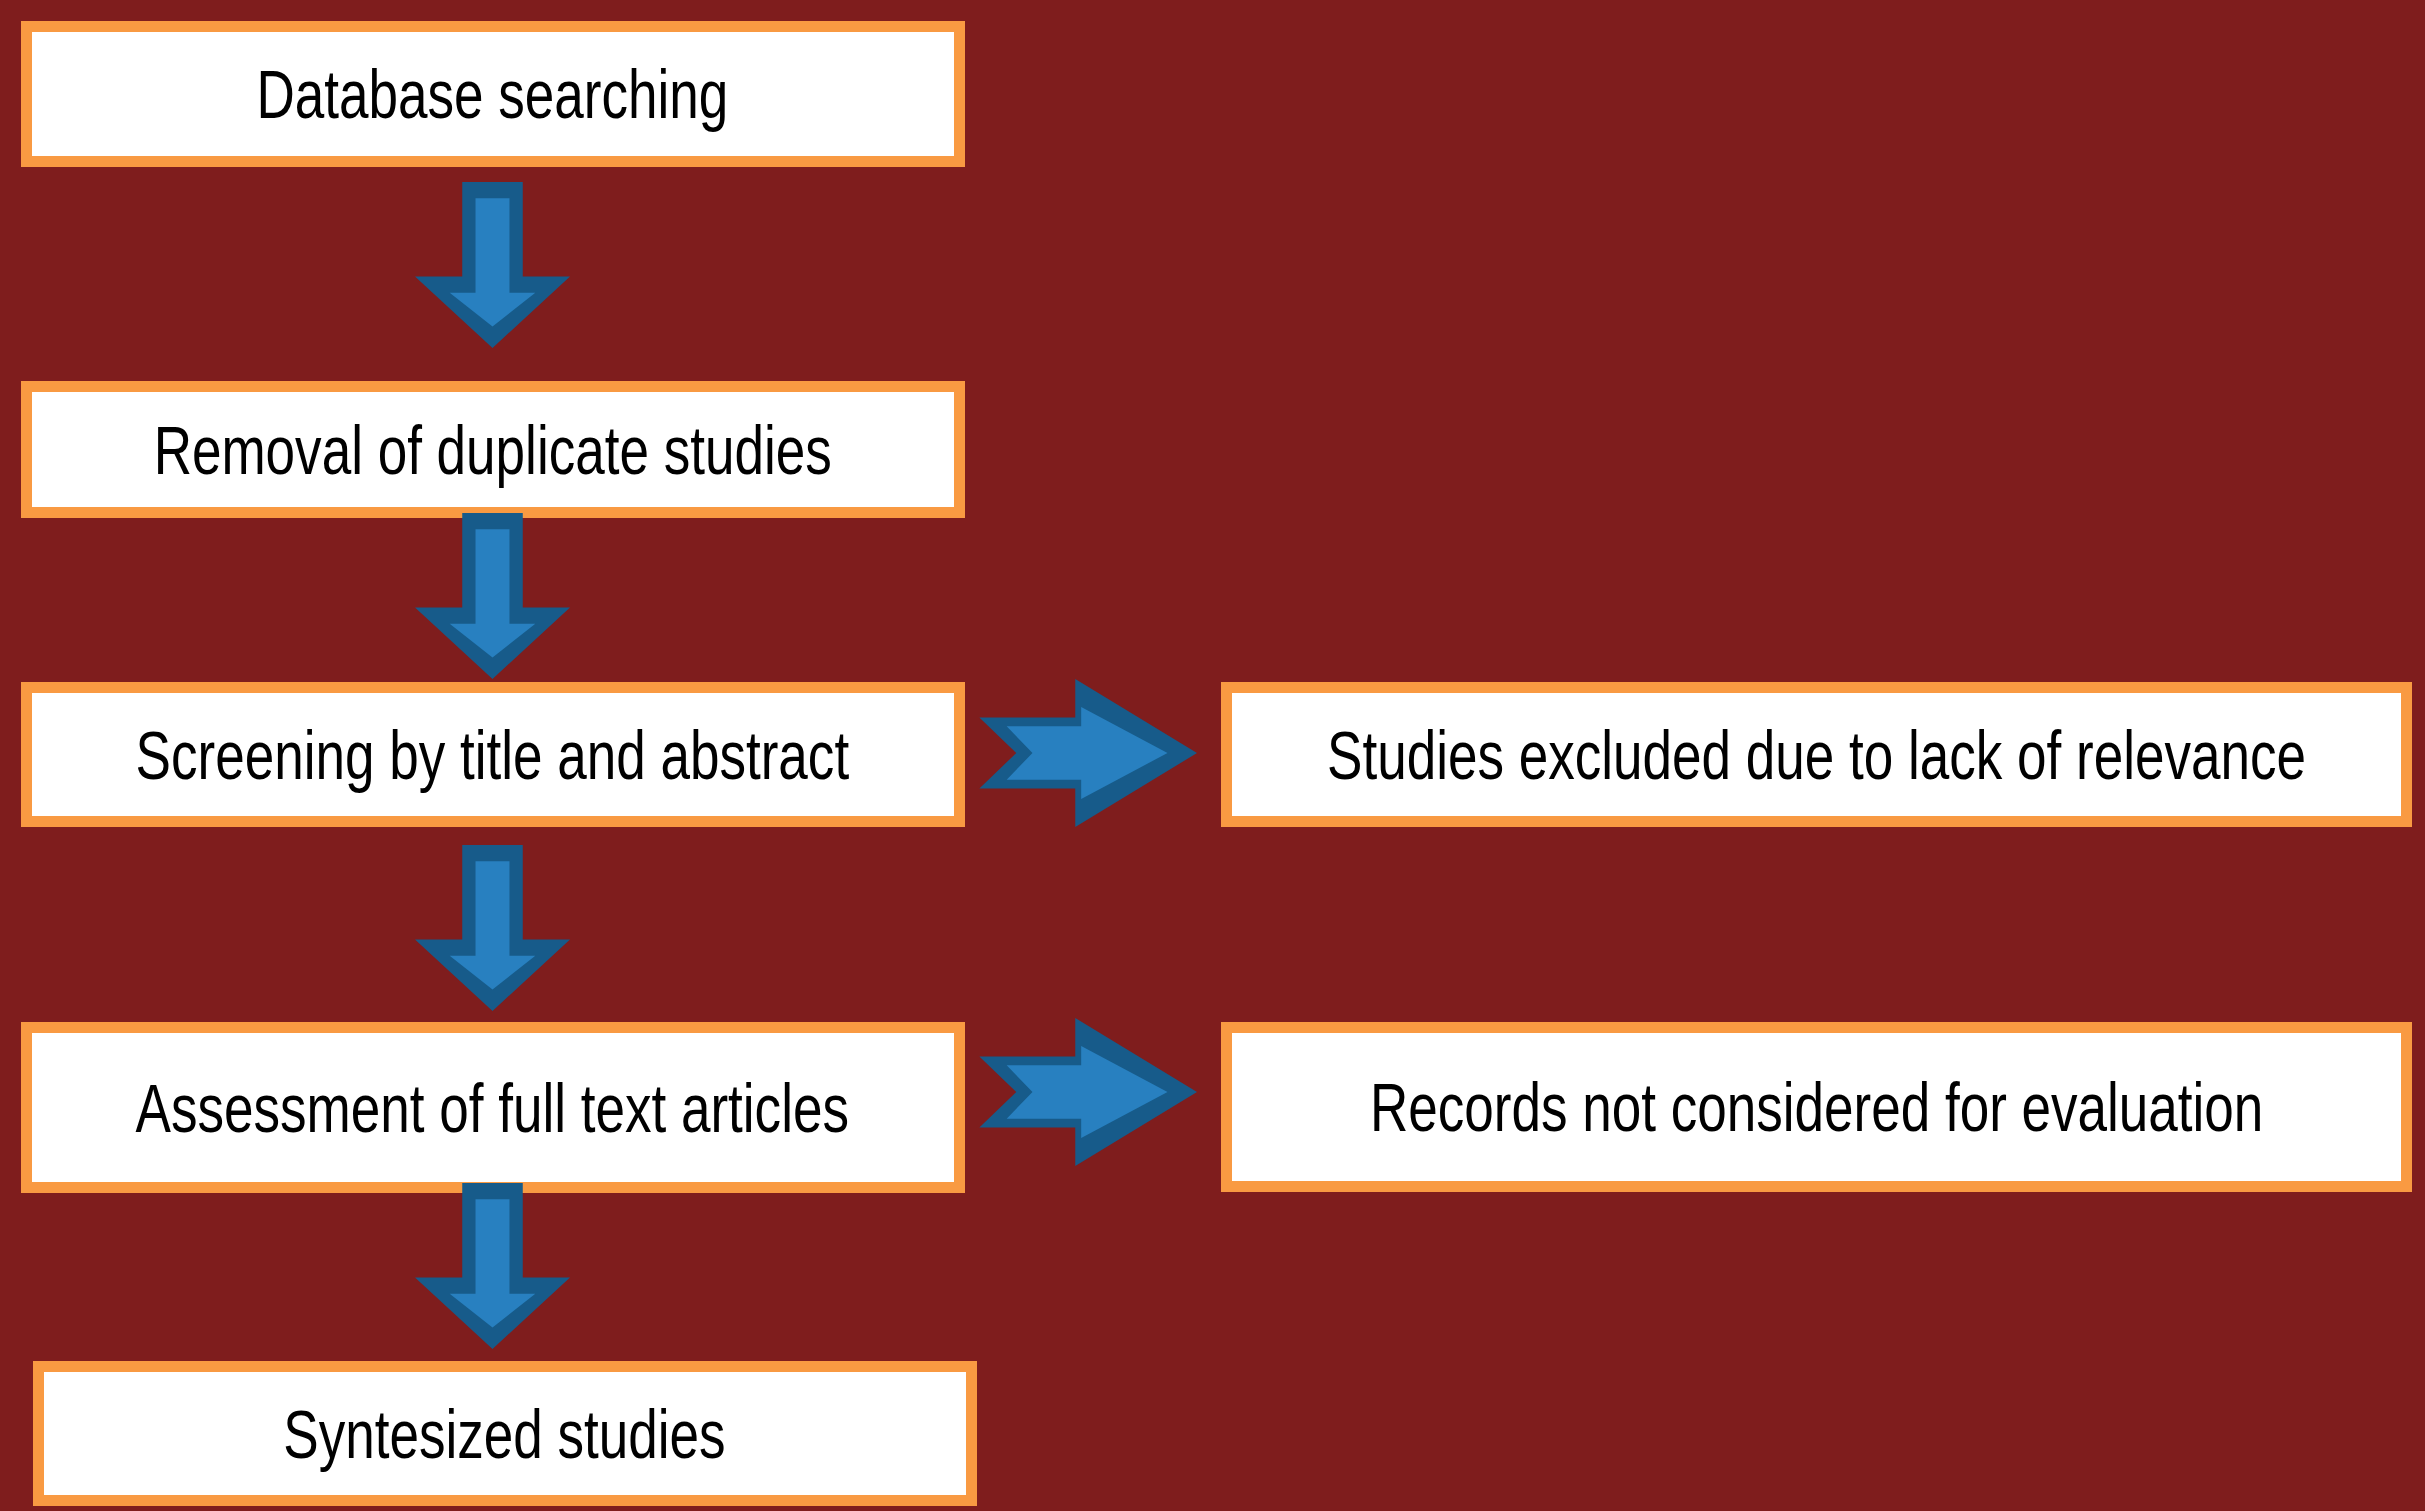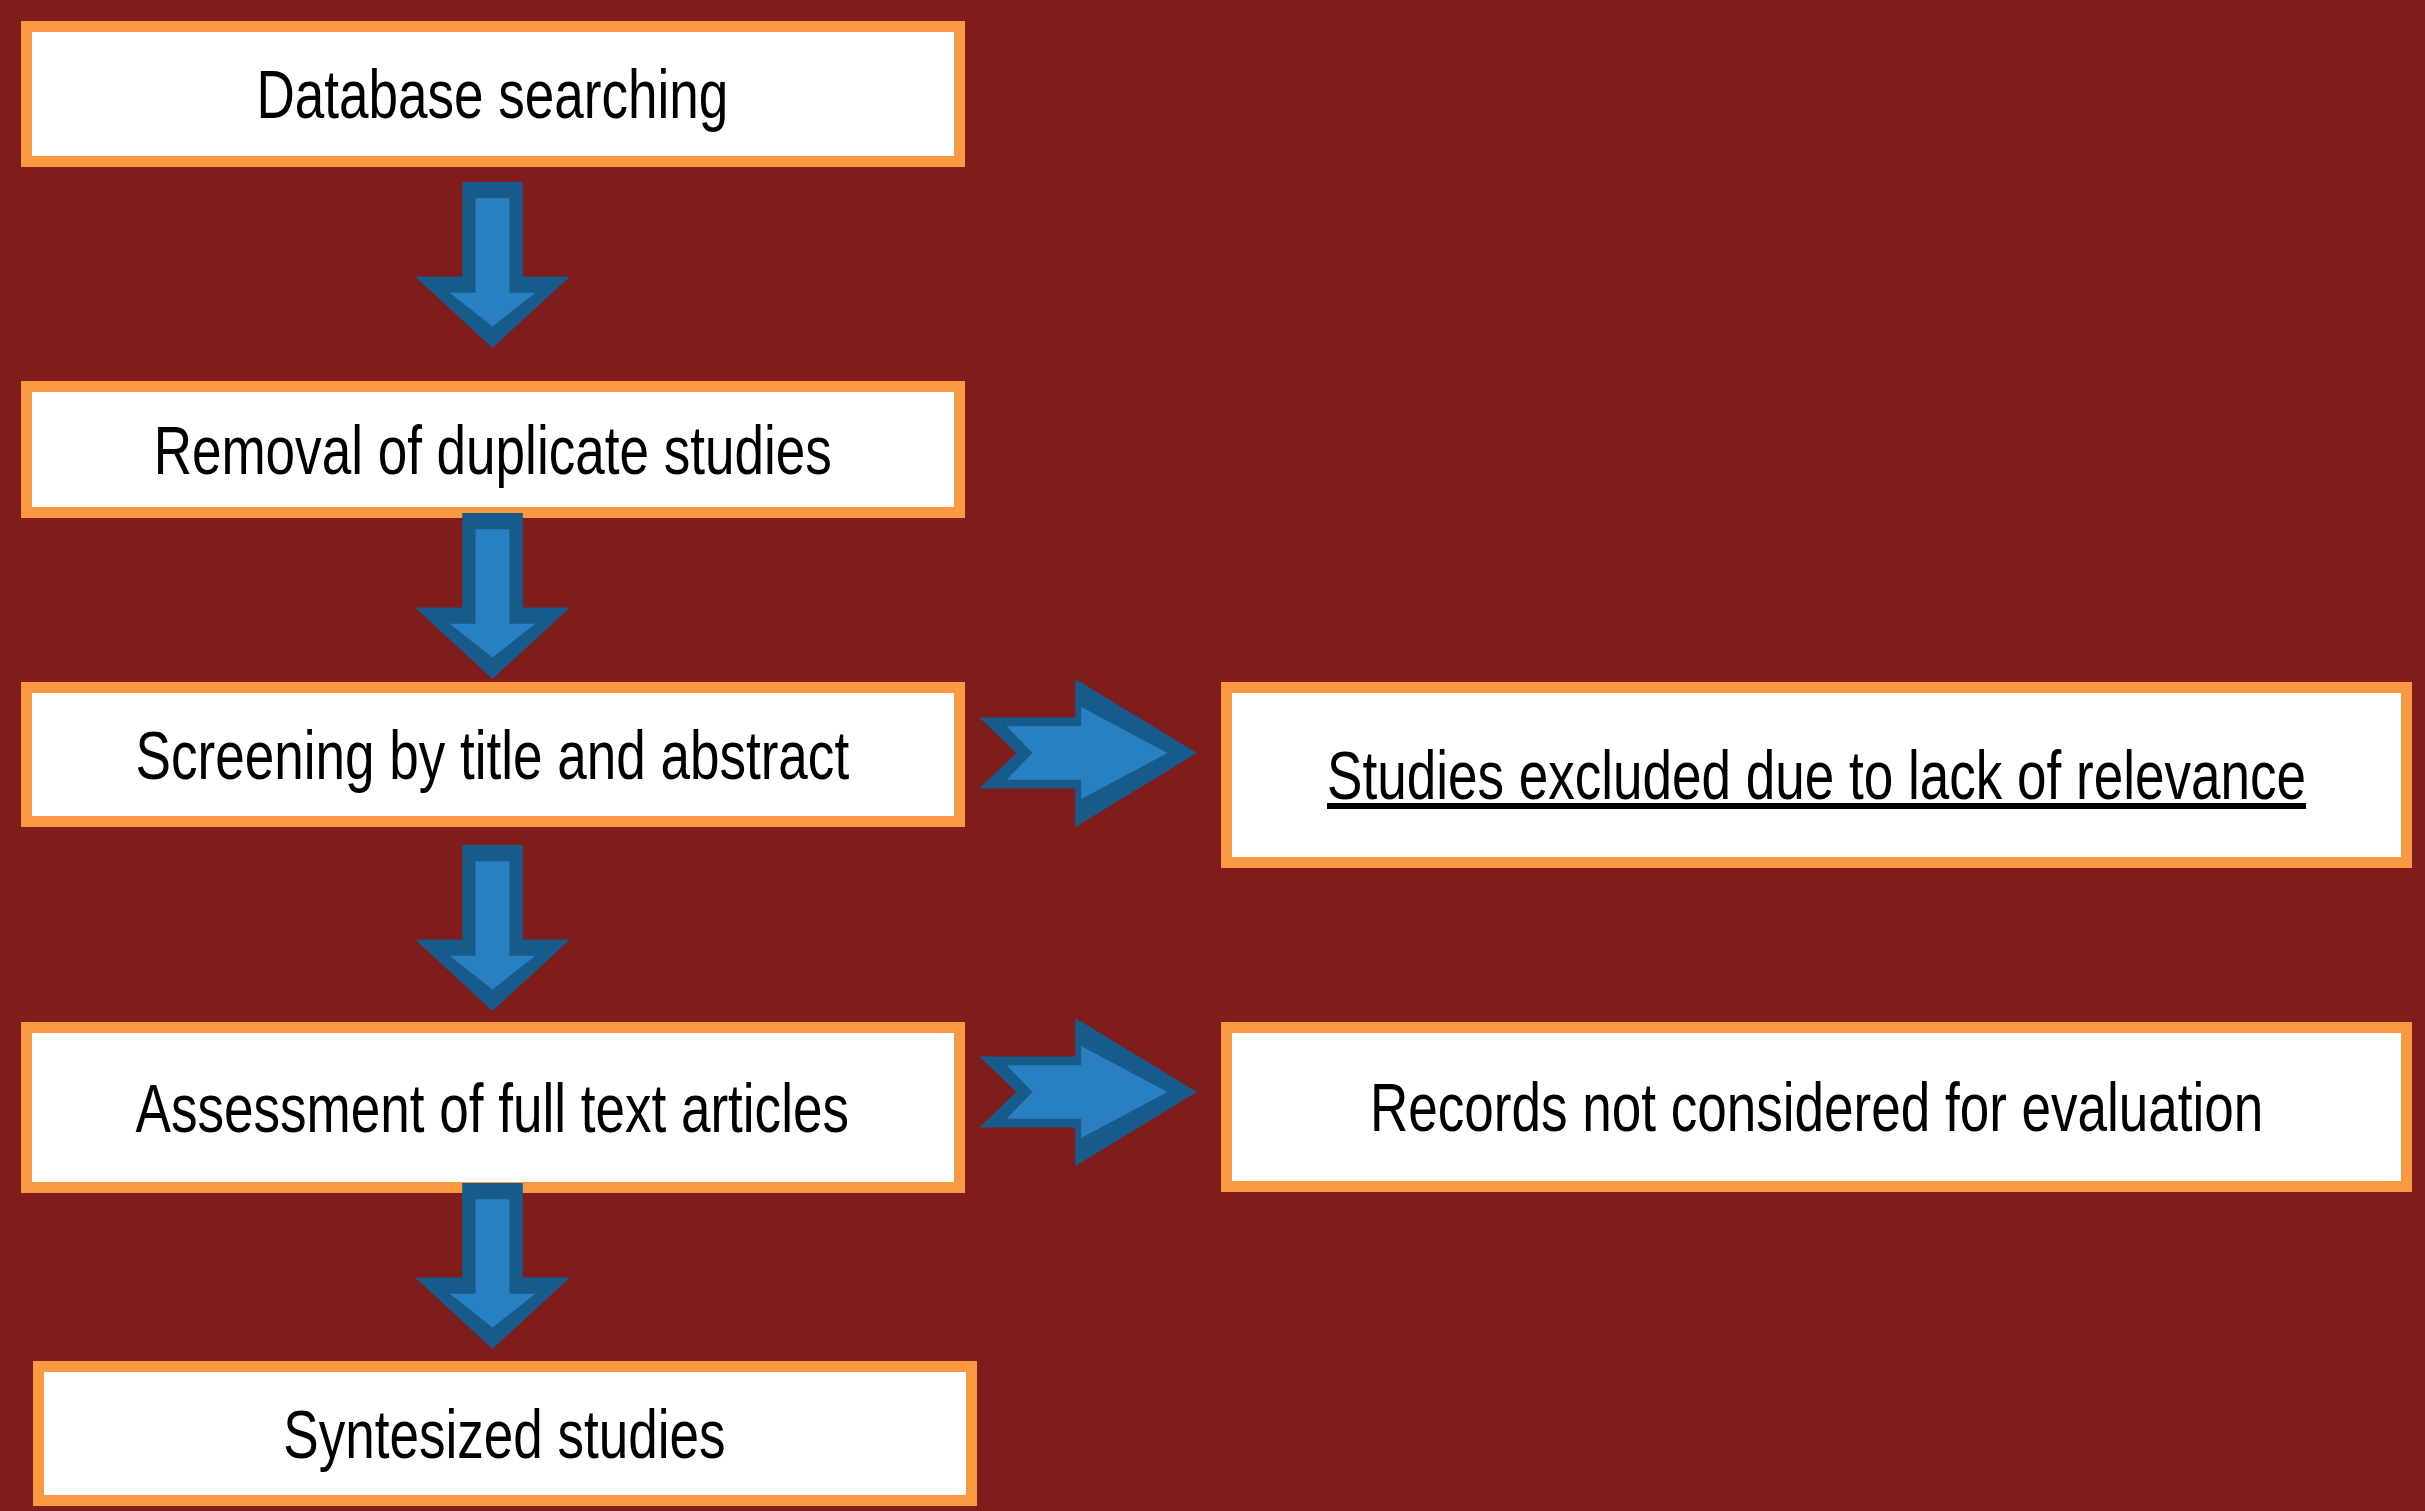--- a/index.html
+++ b/index.html
@@ -45,21 +45,21 @@
   
   .box-left  { left: 20.7px;  width: 944px; }
   #box-database   { top: 20.7px;   height: 146px; }
   #box-duplicate  { top: 350px;  height: 137px; margin-top: 31px; }
   #box-screening  { top: 682px;  height: 145px; }
   #box-assessment { top: 1022px; height: 171px; }
   #box-syntesized { top: 1361px; height: 145px; margin-left: 12px; }
 
   
   .box-right { left: 1221px; width: 1191px; }
-  #box-excluded     { top: 682px;  height: 186px; text-decoration: underline; }
+  #box-excluded     { top: 682px;  height: 145px; }
   #box-notconsidered{ top: 1022px; height: 170px; }
 
   
   #box-database   .node-label,
   #box-syntesized .node-label { }
   #box-duplicate  .node-label,
   #box-screening  .node-label,
   #box-assessment .node-label { }
 
   

